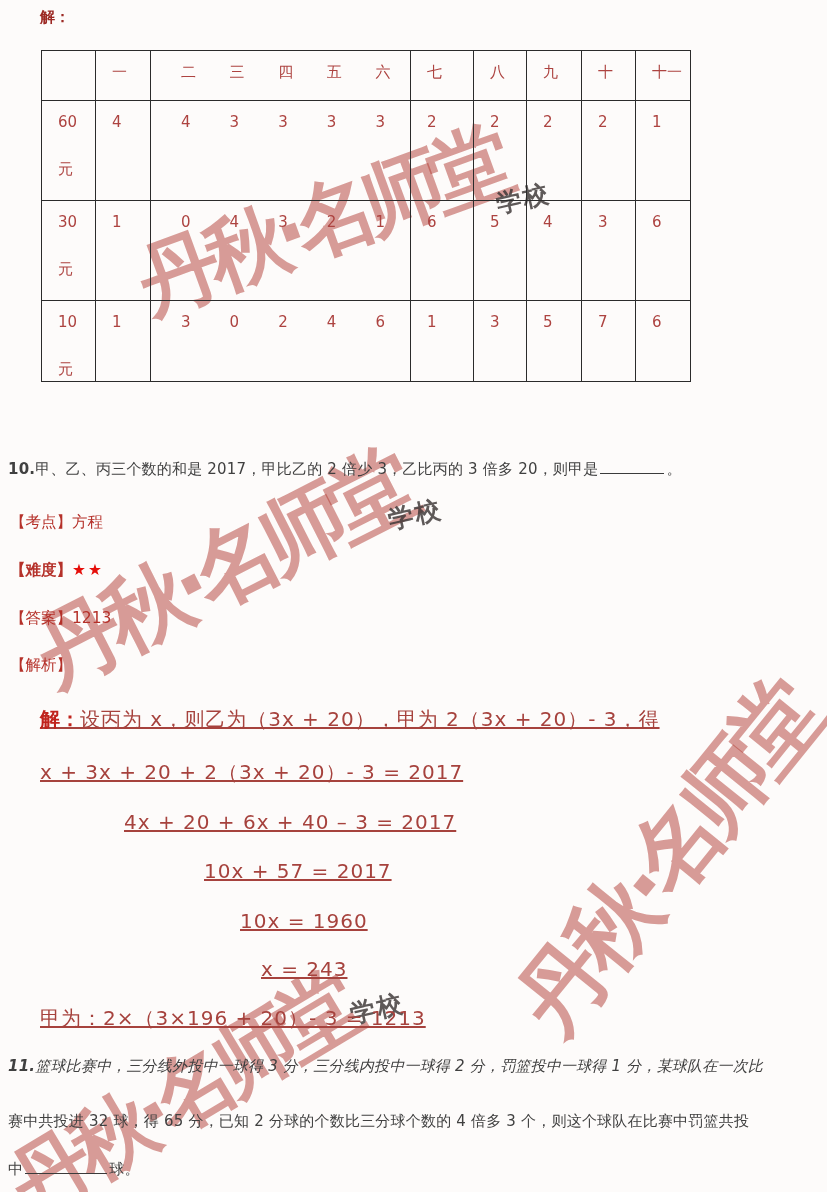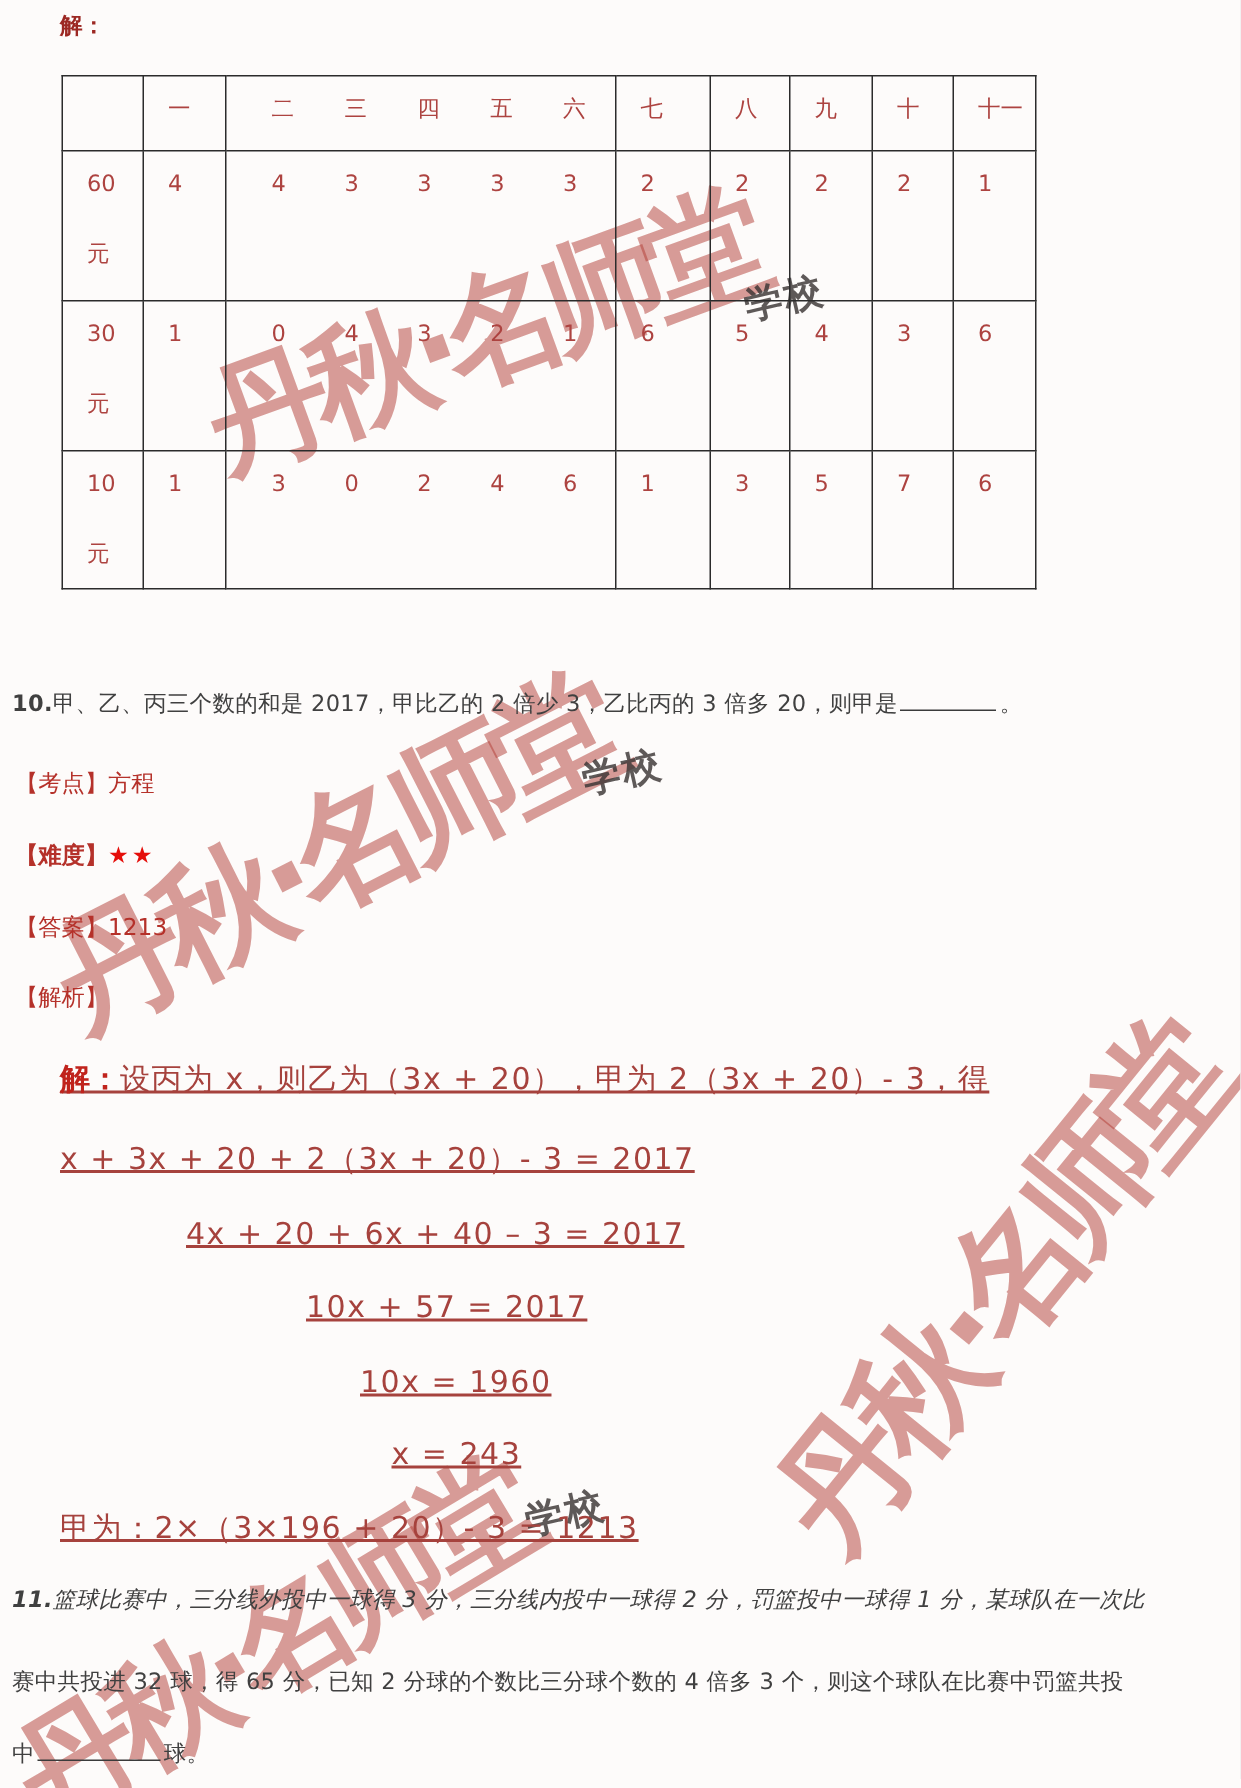--- a/index.html
+++ b/index.html
@@ -34,21 +34,21 @@
   table.coins{
     position:absolute;left:41px;top:50px;z-index:1;
     border-collapse:collapse;table-layout:fixed;
   }
   table.coins td{
     border:1px solid #2b2b2b;vertical-align:top;box-sizing:border-box;
     color:#ad4340;font-size:15px;padding:12px 0 0 16px;overflow:hidden;
   }
   tr.hr td{height:50px;}
   tr.dr td{height:100px;}
-  tr.dr3 td{height:92px;}
+  tr.dr3 td{height:81px;}
   td.lbl{padding-left:19px;}
   td.lbl span{display:block;}
   td.lbl .l2{margin-top:29px;}
   td.mcell{padding:12px 0 0 0;}
   .mrow{display:flex;}
   .mrow span{flex:1 1 0;padding-left:14px;}
   
   .line{position:absolute;z-index:1;white-space:nowrap;}
   .qtext{font-size:15px;color:#404040;letter-spacing:0.2px;}
   .qnum{font-weight:bold;}

